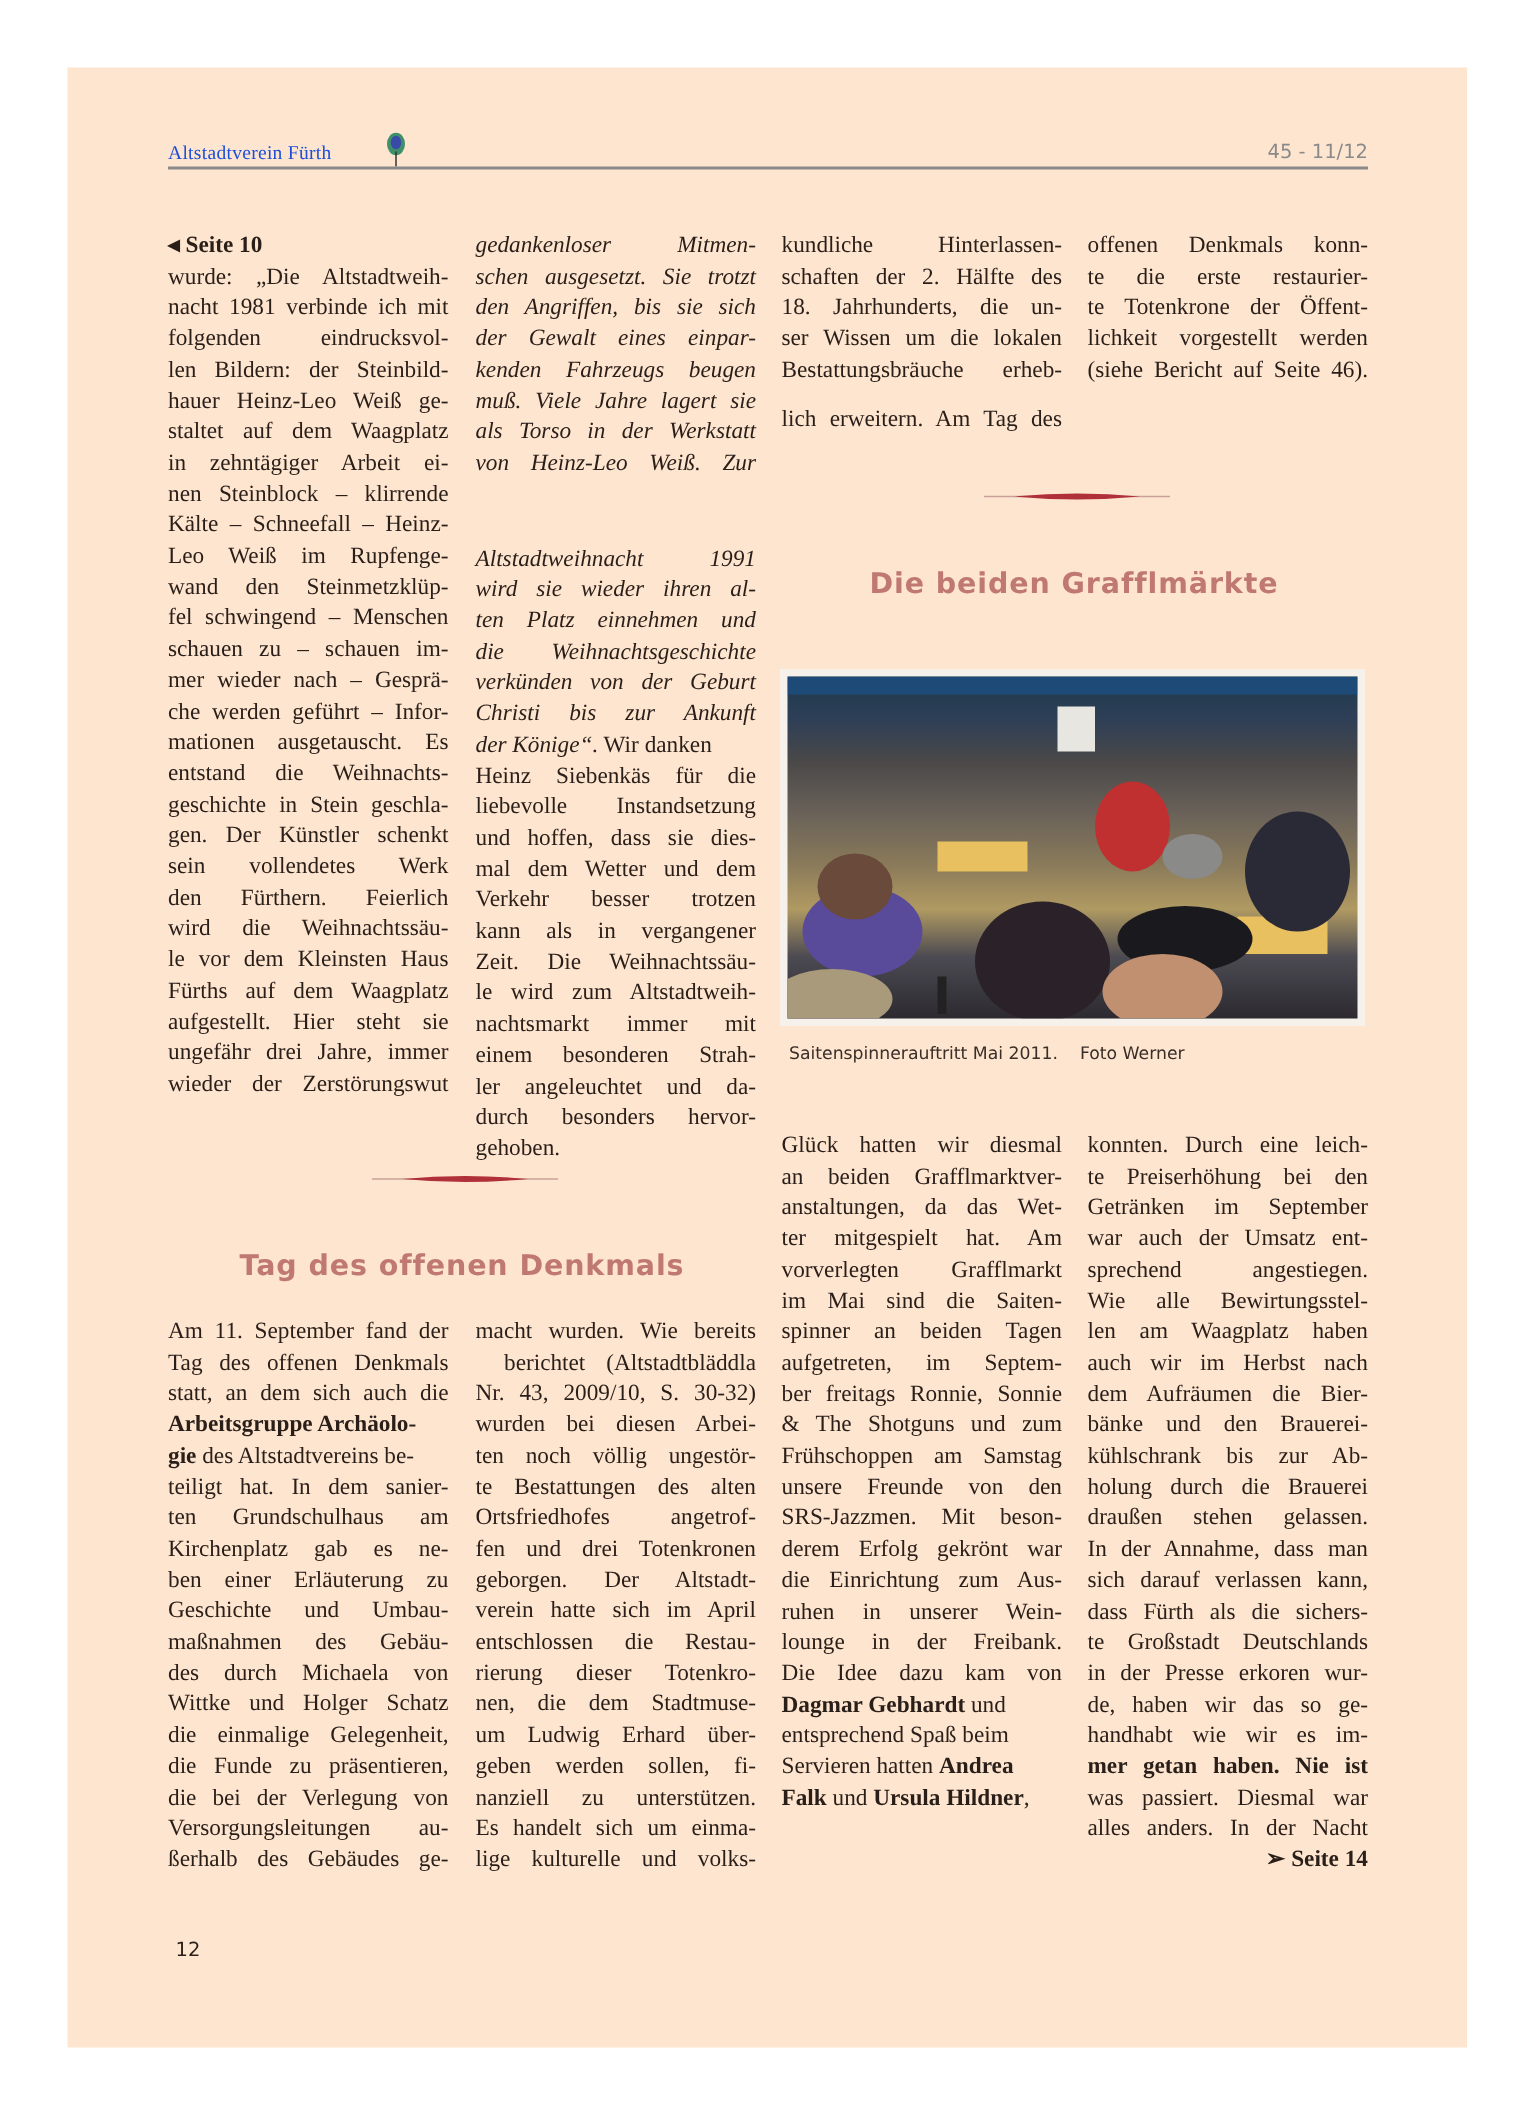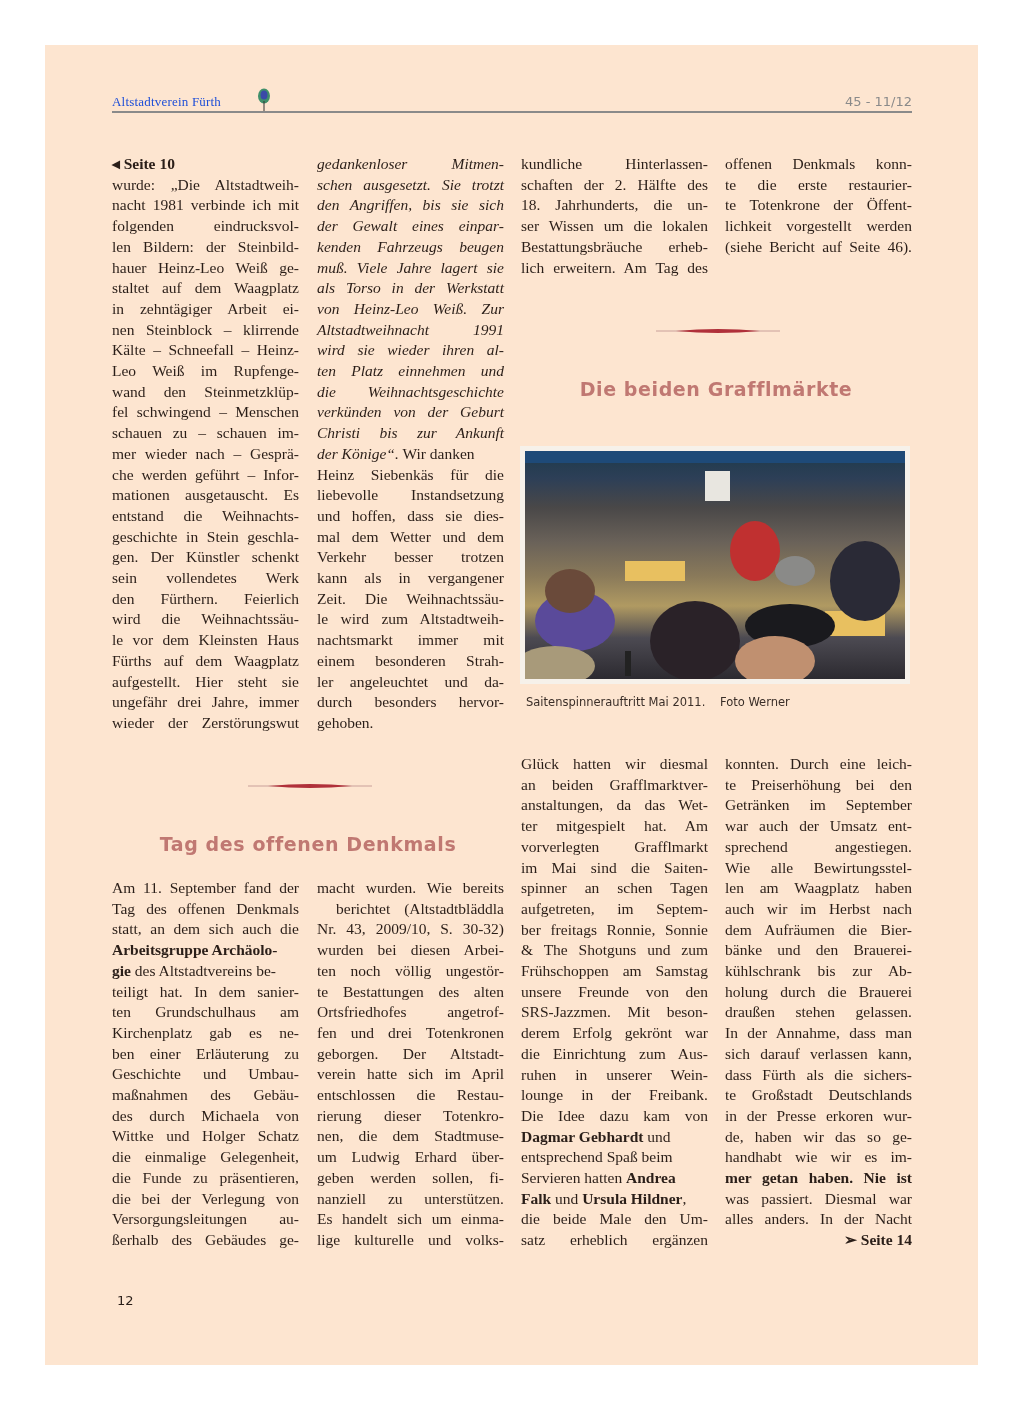--- a/index.html
+++ b/index.html
@@ -81,21 +81,21 @@
 <div class="col" style="left:317px; top:154px; width:187px;">
   <p class="it" id="a1c2i">
       <span style="display: block; text-align-last: justify;">gedankenloser Mitmen-</span>
       <span style="display: block; text-align-last: justify;">schen ausgesetzt. Sie trotzt</span>
       <span style="display: block; text-align-last: justify;">den Angriffen, bis sie sich</span>
       <span style="display: block; text-align-last: justify;">der Gewalt eines einpar-</span>
       <span style="display: block; text-align-last: justify;">kenden Fahrzeugs beugen</span>
       <span style="display: block; text-align-last: justify;">muß. Viele Jahre lagert sie</span>
       <span style="display: block; text-align-last: justify;">als Torso in der Werkstatt</span>
       <span style="display: block; text-align-last: justify;">von Heinz-Leo Weiß. Zur</span>
-      <span style="display: block; text-align-last: justify;">Altstadtweihnacht 1991</span>
+      <span style="display: block; text-align-last: justify; margin-top: 43px;">Altstadtweihnacht 1991</span>
       <span style="display: block; text-align-last: justify;">wird sie wieder ihren al-</span>
       <span style="display: block; text-align-last: justify;">ten Platz einnehmen und</span>
       <span style="display: block; text-align-last: justify;">die Weihnachtsgeschichte</span>
       <span style="display: block; text-align-last: justify;">verkünden von der Geburt</span>
       <span style="display: block; text-align-last: justify;">Christi bis zur Ankunft</span>
     </p>
   <p><span class="it">der Könige“.</span><span> Wir danken</span></p>
   <p id="a1c2p">
       <span style="display: block; text-align-last: justify;">Heinz Siebenkäs für die</span>
       <span style="display: block; text-align-last: justify;">liebevolle Instandsetzung</span>
@@ -113,21 +113,21 @@
     </p>
 </div>
 
 <div class="col" style="left:521px; top:154px; width:187px;">
     <p id="a2c3">
       <span style="display: block; text-align-last: justify;">kundliche Hinterlassen-</span>
       <span style="display: block; text-align-last: justify;">schaften der 2. Hälfte des</span>
       <span style="display: block; text-align-last: justify;">18. Jahrhunderts, die un-</span>
       <span style="display: block; text-align-last: justify;">ser Wissen um die lokalen</span>
       <span style="display: block; text-align-last: justify;">Bestattungsbräuche erheb-</span>
-      <span style="display: block; text-align-last: justify;">lich erweitern. Am Tag des</span>
+      <span style="display: block; text-align-last: justify; margin-top: 12px;">lich erweitern. Am Tag des</span>
     </p>
   </div>
 <div class="col" style="left:725px; top:154px; width:187px;">
     <p id="a2c4">
       <span style="display: block; text-align-last: justify;">offenen Denkmals konn-</span>
       <span style="display: block; text-align-last: justify;">te die erste restaurier-</span>
       <span style="display: block; text-align-last: justify;">te Totenkrone der Öffent-</span>
       <span style="display: block; text-align-last: justify;">lichkeit vorgestellt werden</span>
       <span style="display: block; text-align-last: justify;">(siehe Bericht auf Seite 46).</span>
     </p>
@@ -218,41 +218,37 @@
   </div>
 
 <div class="col" style="left:521px; top:754px; width:187px;">
   <p id="a3c1a">
       <span style="display: block; text-align-last: justify;">Glück hatten wir diesmal</span>
       <span style="display: block; text-align-last: justify;">an beiden Grafflmarktver-</span>
       <span style="display: block; text-align-last: justify;">anstaltungen, da das Wet-</span>
       <span style="display: block; text-align-last: justify;">ter mitgespielt hat. Am</span>
       <span style="display: block; text-align-last: justify;">vorverlegten Grafflmarkt</span>
       <span style="display: block; text-align-last: justify;">im Mai sind die Saiten-</span>
-      <span style="display: block; text-align-last: justify;">spinner an schen Tagen</span>
+      <span style="display: block; text-align-last: justify;">spinner an beiden Tagen</span>
       <span style="display: block; text-align-last: justify;">aufgetreten, im Septem-</span>
       <span style="display: block; text-align-last: justify;">ber freitags Ronnie, Sonnie</span>
       <span style="display: block; text-align-last: justify;">&amp; The Shotguns und zum</span>
       <span style="display: block; text-align-last: justify;">Frühschoppen am Samstag</span>
       <span style="display: block; text-align-last: justify;">unsere Freunde von den</span>
       <span style="display: block; text-align-last: justify;">SRS-Jazzmen. Mit beson-</span>
       <span style="display: block; text-align-last: justify;">derem Erfolg gekrönt war</span>
       <span style="display: block; text-align-last: justify;">die Einrichtung zum Aus-</span>
       <span style="display: block; text-align-last: justify;">ruhen in unserer Wein-</span>
       <span style="display: block; text-align-last: justify;">lounge in der Freibank.</span>
       <span style="display: block; text-align-last: justify;">Die Idee dazu kam von</span>
     </p>
   <p><span class="b">Dagmar Gebhardt</span><span> und</span></p>
   <p>entsprechend Spaß beim</p>
   <p><span>Servieren hatten </span><span class="b">Andrea</span></p>
   <p><span class="b">Falk</span><span> und </span><span class="b">Ursula Hildner</span><span>,</span></p>
-  <p id="a3c1b">
-      <span style="display: block; text-align-last: justify;">die beide Male den Um-</span>
-      <span style="display: block; text-align-last: justify;">satz erheblich ergänzen</span>
-    </p>
 </div>
 
 <div class="col" style="left:725px; top:754px; width:187px;">
   <p id="a3c2">
       <span style="display: block; text-align-last: justify;">konnten. Durch eine leich-</span>
       <span style="display: block; text-align-last: justify;">te Preiserhöhung bei den</span>
       <span style="display: block; text-align-last: justify;">Getränken im September</span>
       <span style="display: block; text-align-last: justify;">war auch der Umsatz ent-</span>
       <span style="display: block; text-align-last: justify;">sprechend angestiegen.</span>
       <span style="display: block; text-align-last: justify;">Wie alle Bewirtungsstel-</span>

